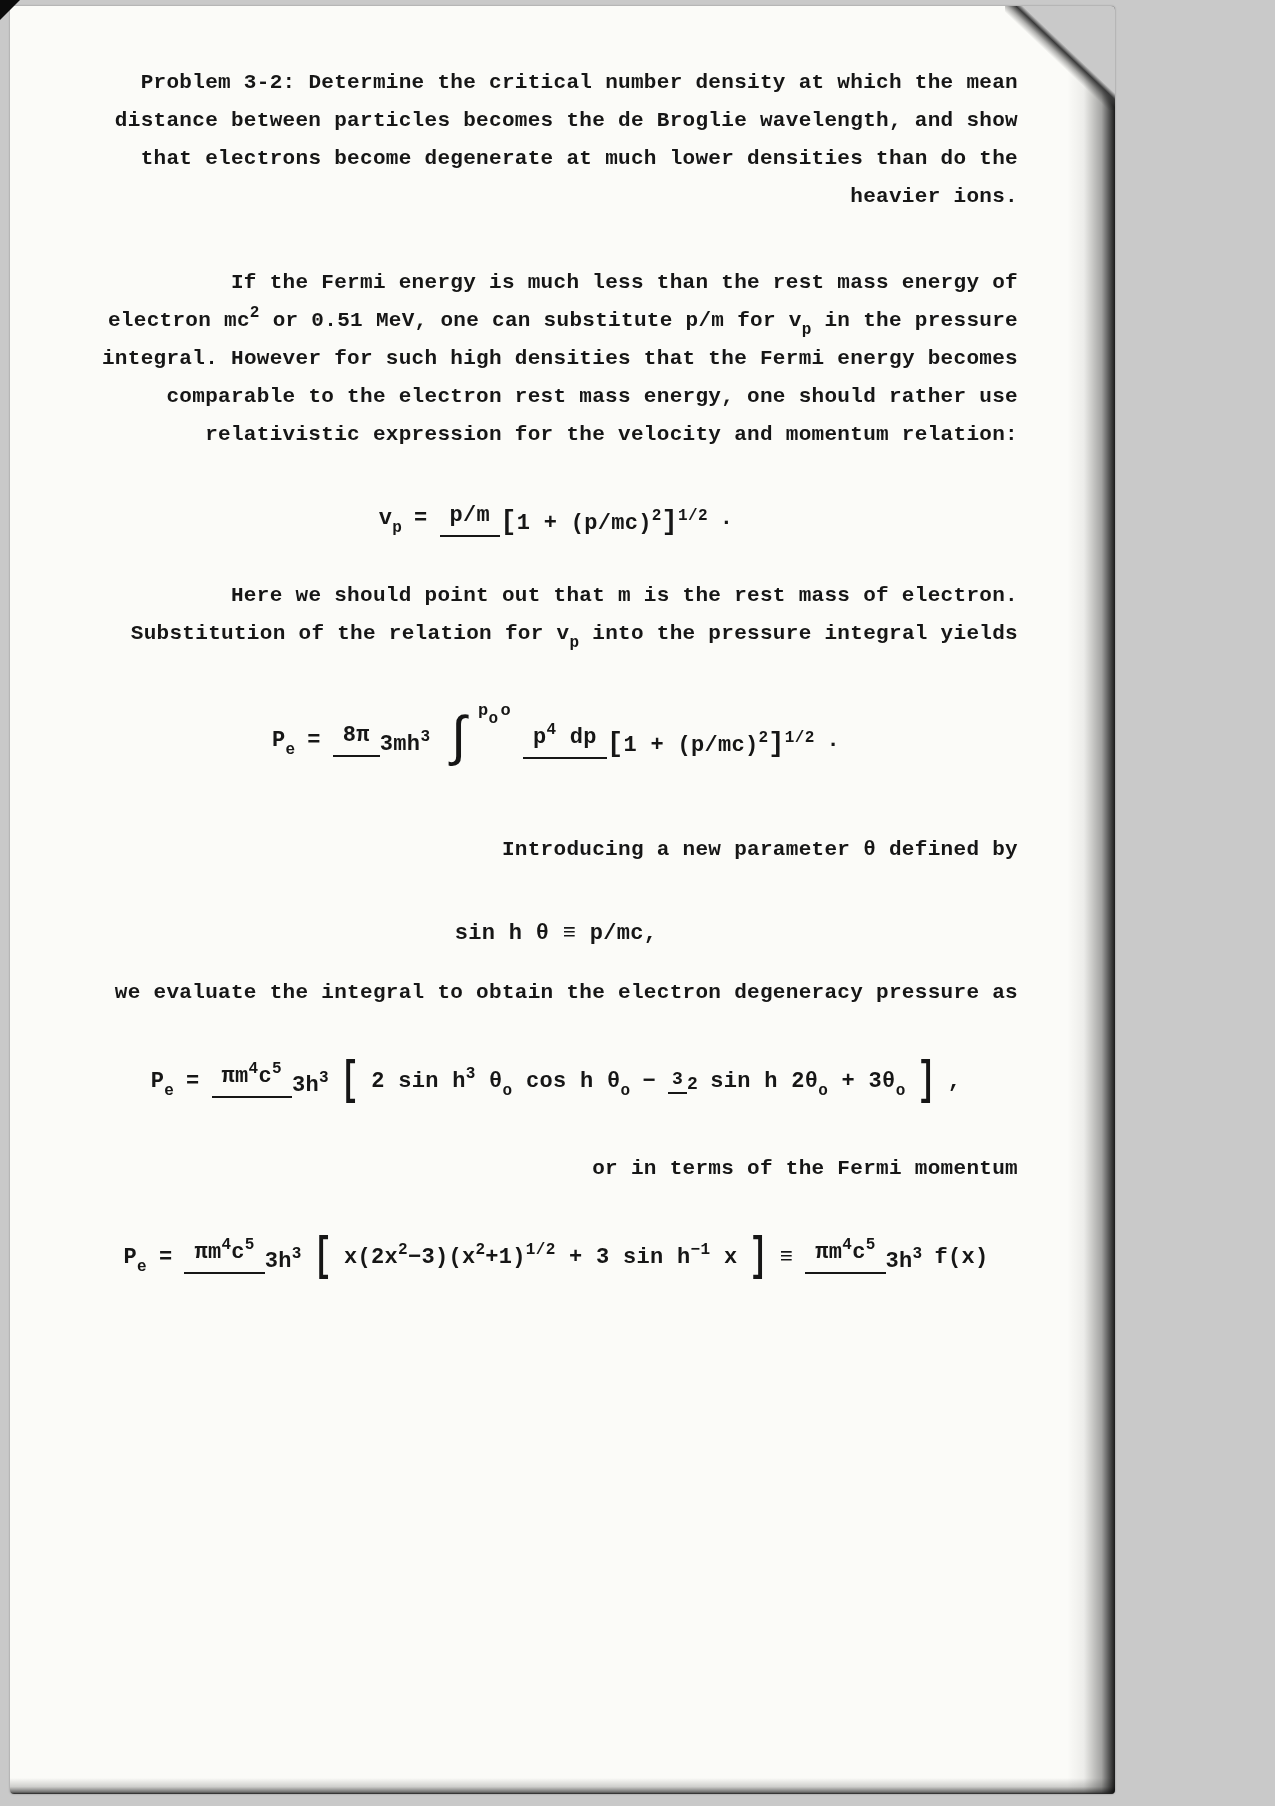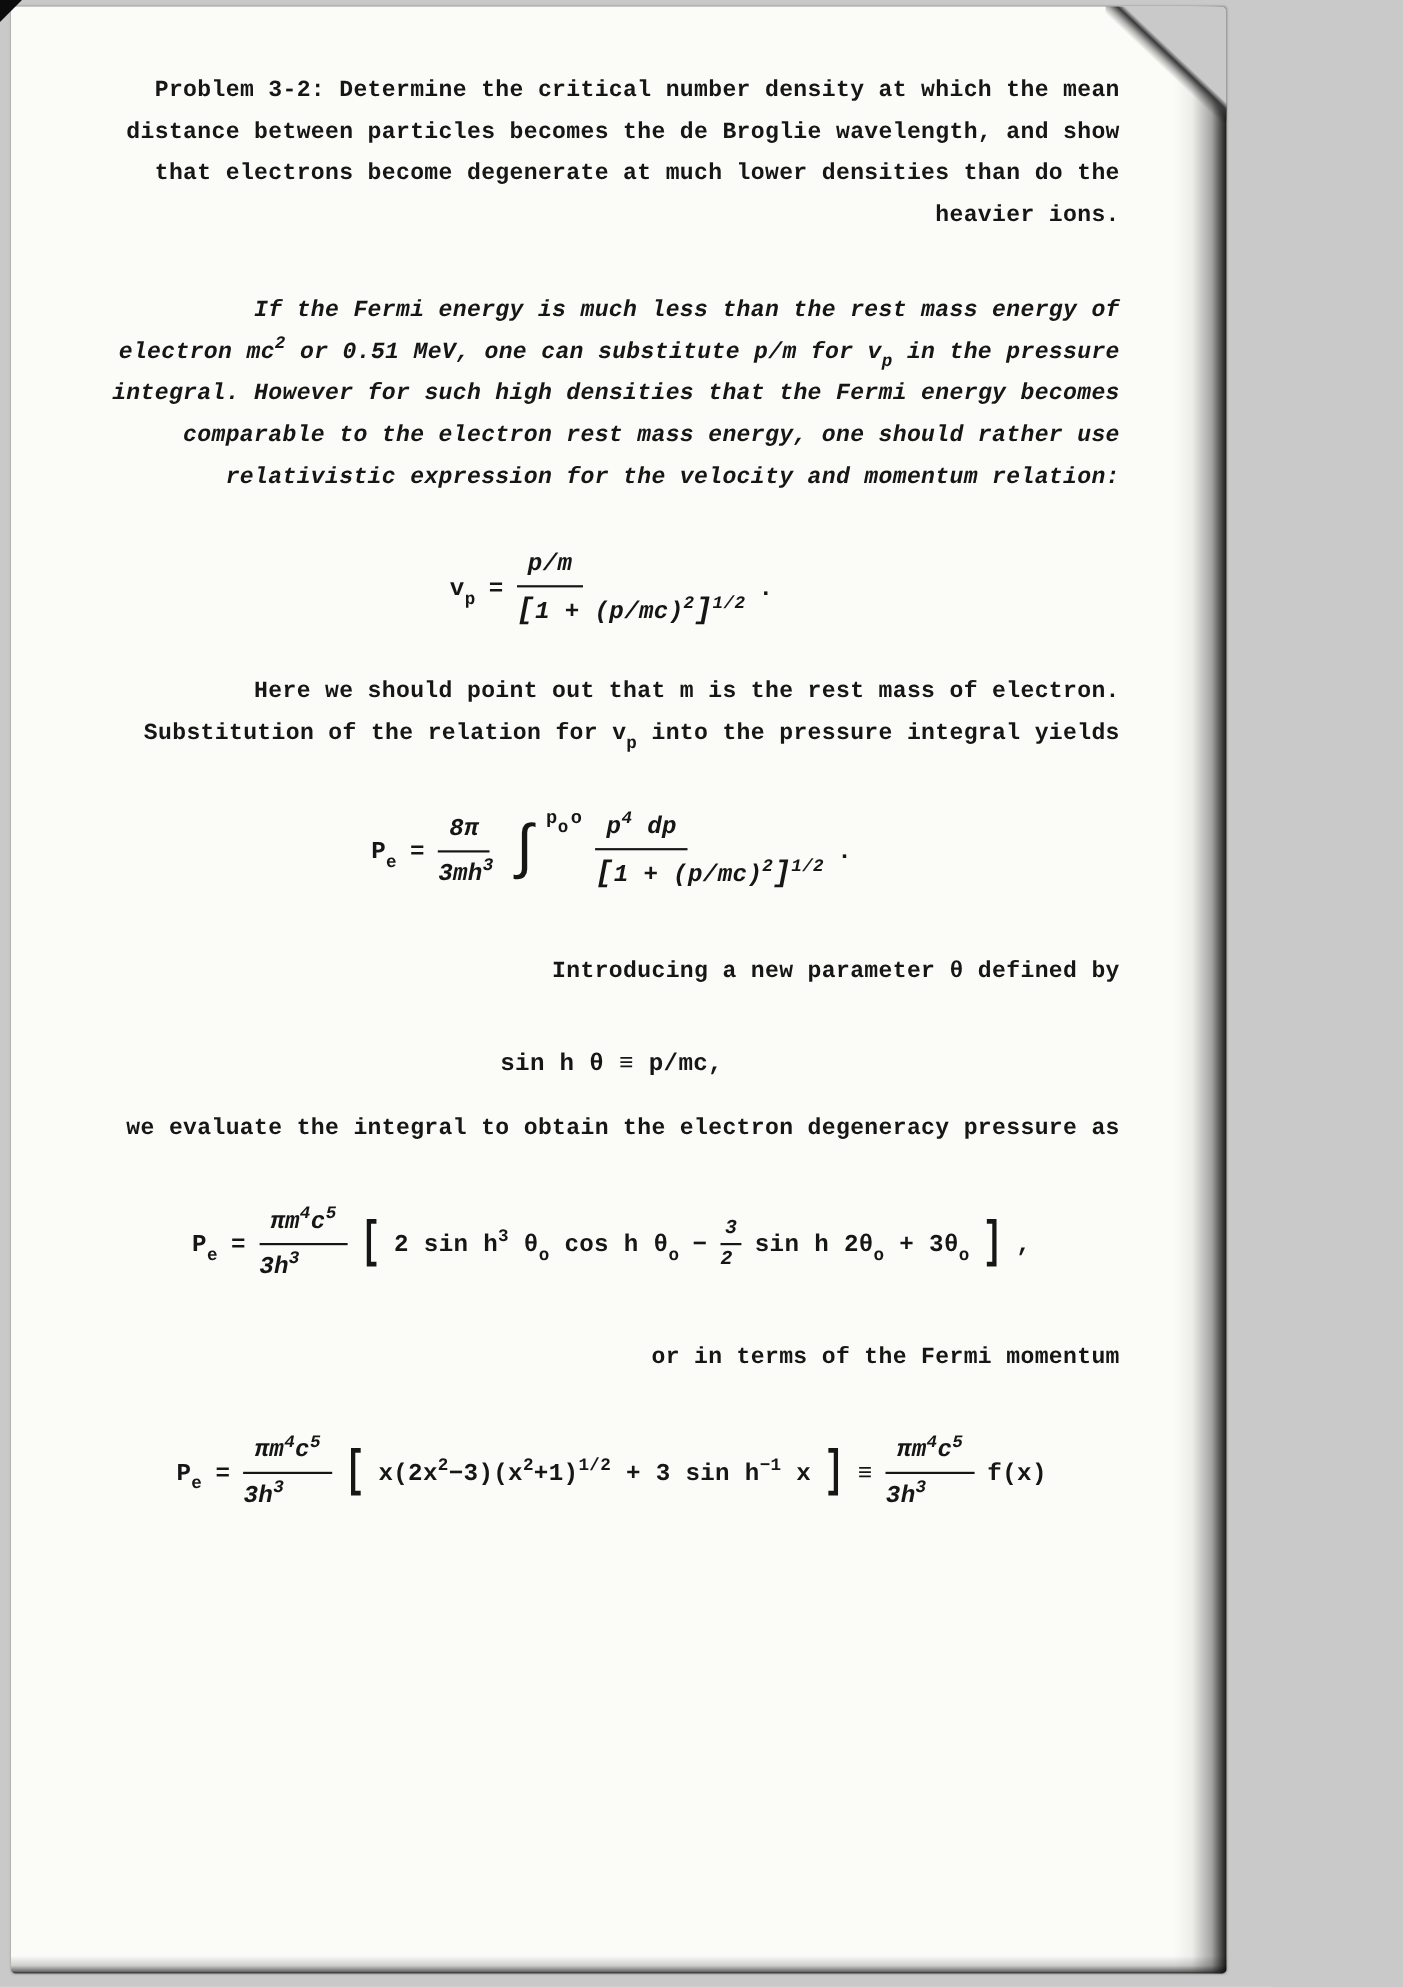--- a/index.html
+++ b/index.html
@@ -46,35 +46,35 @@
   }
   .para {
     font-size: 21px;
     line-height: 38px;
     font-weight: 600;
     letter-spacing: 0.3px;
     margin: 4px;
     text-align: right;
     white-space: normal;
   }
-  .para.indent { text-indent: 64px; font-style: italic; }
+  .para.indent { text-indent: 64px; }
   sup, sub { line-height: 0; vertical-align: baseline; position: relative; font-size: 16px; font-weight: 600; }
   sup { top: -9px; }
   sub { top: 8px; }
   .mb-a { margin-bottom: 48px; }
   .mb-b { margin-bottom: 46px; }
   .mb-c { margin-bottom: 40px; }
   .mb-d { margin-bottom: 28px; }
   .mb-e { margin-bottom: 52px; }
   .eq {
     display: flex; justify-content: center; align-items: center;
     font-size: 22px; font-weight: 600; letter-spacing: 0.3px;
   }
   .eq > * { margin: 0 6px; }
-  .frac { display: inline-flex; flex-direction: column; align-items: flex-start; font-style: italic; }
+  .frac { display: inline-flex; flex-direction: row; align-items: flex-end; }
   .frac .num { padding: 0 10px 7px; border-bottom: 2px solid #161616; white-space: nowrap; }
   .frac .den { padding-top: 7px; white-space: nowrap; }
   .frac.small { font-size: 18px; }
   .frac.small .num { padding: 0 4px 3px; }
   .frac.small .den { padding-top: 3px; }
   .bigb { font-size: 27px; }
   .tallb { font-size: 30px; display: inline-block; transform: scaleY(1.55); transform-origin: center; font-weight: 600; }
   .grp { display: inline-block; white-space: nowrap; }
   .int { display: inline-flex; align-items: center; }
   .int-sign { font-size: 54px; line-height: 0.9; font-weight: 400; }

